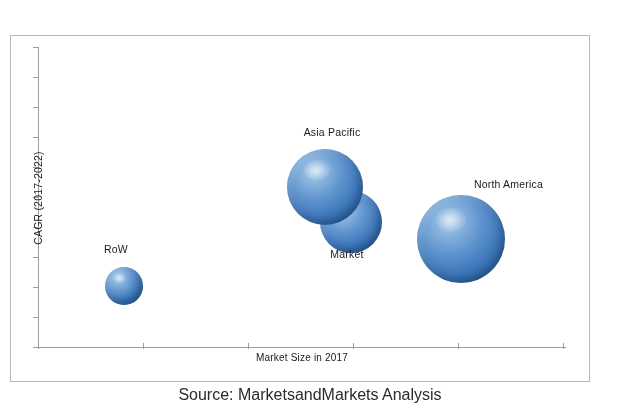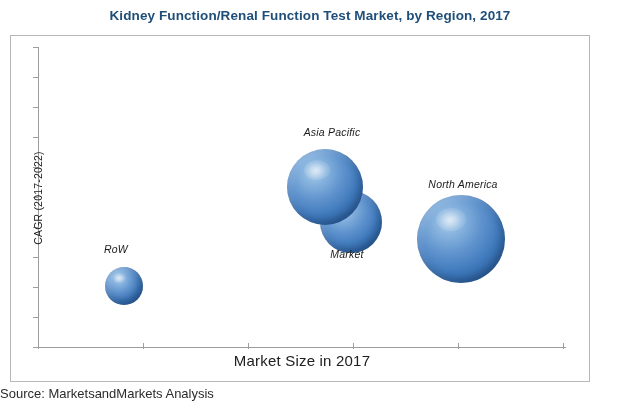--- a/index.html
+++ b/index.html
@@ -95,21 +95,21 @@
     color: #202020;
     white-space: nowrap;
     letter-spacing: 0.2px;
   }
   .x-axis-title {
     position: absolute;
     left: 38px;
     top: 352px;
     width: 528px;
     text-align: center;
-    font-size: 15px;
+    font-size: 10px;
     color: #202020;
     white-space: nowrap;
     letter-spacing: 0.2px;
   }
 
   
   .bubble {
     position: absolute;
     border-radius: 50%;
     background:
@@ -138,41 +138,39 @@
     pointer-events: none;
   }
 
   .bubble-label {
     position: absolute;
     font-size: 10.5px;
     color: #1a1a1a;
     white-space: nowrap;
     text-align: center;
     letter-spacing: 0.2px;
-    font-style: italic;
   }
 
   
   .source-note {
     position: absolute;
     left: 0;
     top: 386px;
     width: 620px;
-    text-align: left;
-    font-size: 13px;
+    text-align: center;
+    font-size: 16px;
     color: #2b2b2b;
     white-space: nowrap;
   }
 </style>
 </head>
 <body>
 
 <div id="chart-root">
 
-  <div class="chart-title">Kidney Function/Renal Function Test Market, by Region, 2017</div>
 
   <div class="plot-frame"></div>
 
   <div class="y-axis-line"></div>
   <div class="x-axis-line"></div>
 
   <div id="y-ticks">
       <div class="y-tick" style="top: 47px;"></div>
       <div class="y-tick" style="top: 77px;"></div>
       <div class="y-tick" style="top: 107px;"></div>
@@ -199,18 +197,18 @@
   <div class="x-axis-title">Market Size in 2017</div>
 
   <div id="bubble-layer">
       <div class="bubble" style="left: 105px; top: 267px; width: 38px; height: 38px; z-index: 2;"></div>
       <div class="bubble-label" style="left: 36px; top: 243px; width: 160px; z-index: 5;">RoW</div>
       <div class="bubble" style="left: 287px; top: 149px; width: 76px; height: 76px; z-index: 3;"></div>
       <div class="bubble-label" style="left: 252px; top: 126px; width: 160px; z-index: 5;">Asia Pacific</div>
       <div class="bubble" style="left: 320px; top: 191px; width: 62px; height: 62px; z-index: 2;"></div>
       <div class="bubble-label" style="left: 267px; top: 248px; width: 160px; z-index: 5;">Market</div>
       <div class="bubble" style="left: 417px; top: 195px; width: 88px; height: 88px; z-index: 2;"></div>
-      <div class="bubble-label" style="left: 383px; top: 178px; width: 160px; z-index: 5;">North America</div>
+      <div class="bubble-label" style="left: 383px; top: 178px; width: 160px; z-index: 5; text-align: right;">North America</div>
     </div>
 
   <div class="source-note">Source: MarketsandMarkets Analysis</div>
 
 </div>
 
 </body></html>

